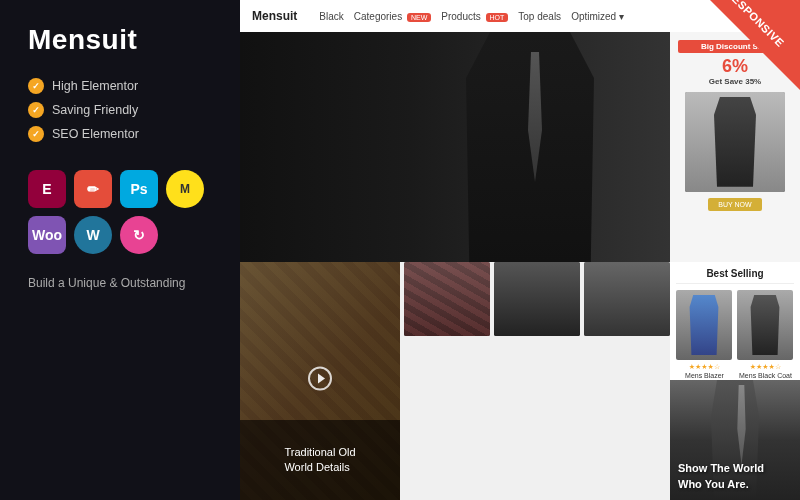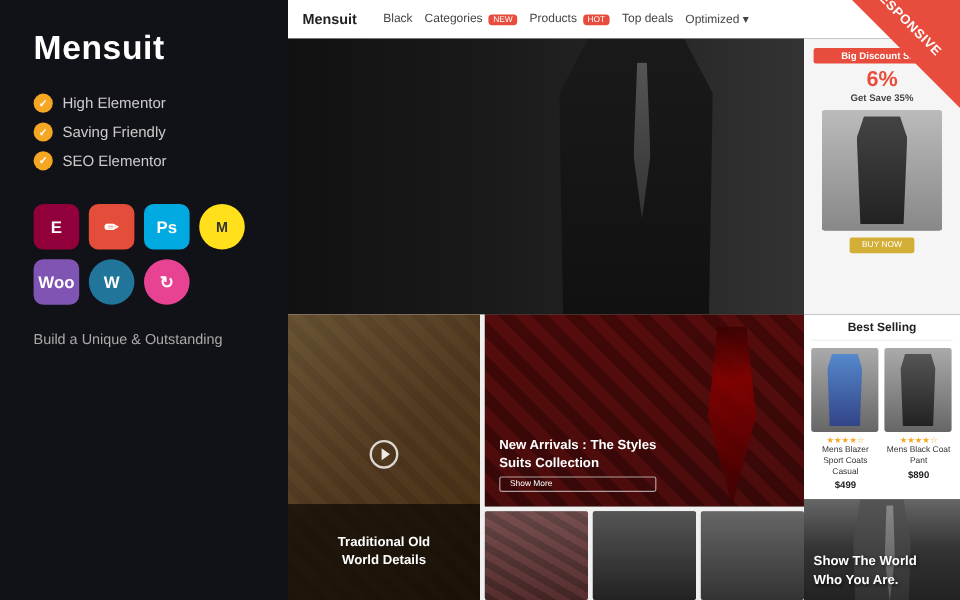--- a/index.html
+++ b/index.html
@@ -414,23 +414,22 @@
     .play-triangle {
       width: 0;
       height: 0;
       border-left: 7px solid rgba(255,255,255,0.9);
       border-top: 5px solid transparent;
       border-bottom: 5px solid transparent;
       margin-left: 2px;
     }
     .trad-text {
       font-size: 11px;
-      font-weight: 700;
-      color: #fff;
-      text-align: center;
+      font-weight: 400;
+      color: #fff;
       line-height: 1.4;
     }
 
     
     .new-arrivals-card {
       flex: 1;
       height: 238px;
       display: flex;
       flex-direction: column;
       gap: 4px;
@@ -488,21 +487,21 @@
     .thumb-dark {
       background: linear-gradient(180deg, #444 0%, #111 100%);
     }
 
     
     .show-world-card {
       position: absolute;
       right: 0;
       bottom: 0;
       width: 130px;
-      height: 84px;
+      height: 120px;
       background: linear-gradient(180deg, #555 0%, #333 50%, #222 100%);
       overflow: hidden;
       display: flex;
       align-items: flex-end;
       padding: 8px;
     }
     .show-world-text {
       color: #fff;
       font-size: 11px;
       font-weight: 700;
@@ -599,29 +598,20 @@
 
       <div class="play-btn">
         <div class="play-triangle"></div>
       </div>
       <div class="trad-overlay">
         <div class="trad-text">Traditional Old<br>World Details</div>
       </div>
     </div>
 
     <div class="new-arrivals-card">
-      <div class="new-arr-top">
-        <div class="tie-pattern"></div>
-
-        <div style="position:absolute;right:20px;top:10px;width:80px;height:150px;background:linear-gradient(180deg,#3a0000 0%,#8b0000 30%,#3a0000 100%);clip-path:polygon(35% 0%,65% 0%,75% 50%,50% 100%,25% 50%);opacity:0.8;"></div>
-        <div class="new-arr-label">
-          <div class="new-arr-title">New Arrivals : The Styles<br>Suits Collection</div>
-          <div class="show-more-btn">Show More</div>
-        </div>
-      </div>
       <div class="new-arr-bottom">
         <div class="small-thumb">
           <div style="position:absolute;inset:0;background:linear-gradient(180deg,#777 0%,#333 100%);"></div>
 
           <div style="position:absolute;inset:0;background:repeating-linear-gradient(30deg,rgba(80,20,20,0.5) 0px,rgba(80,20,20,0.5) 6px,rgba(120,40,40,0.5) 6px,rgba(120,40,40,0.5) 12px);"></div>
         </div>
         <div class="small-thumb thumb-dark">
           <div style="position:absolute;inset:0;background:linear-gradient(180deg,#555 0%,#222 100%);"></div>
         </div>
         <div class="small-thumb">

